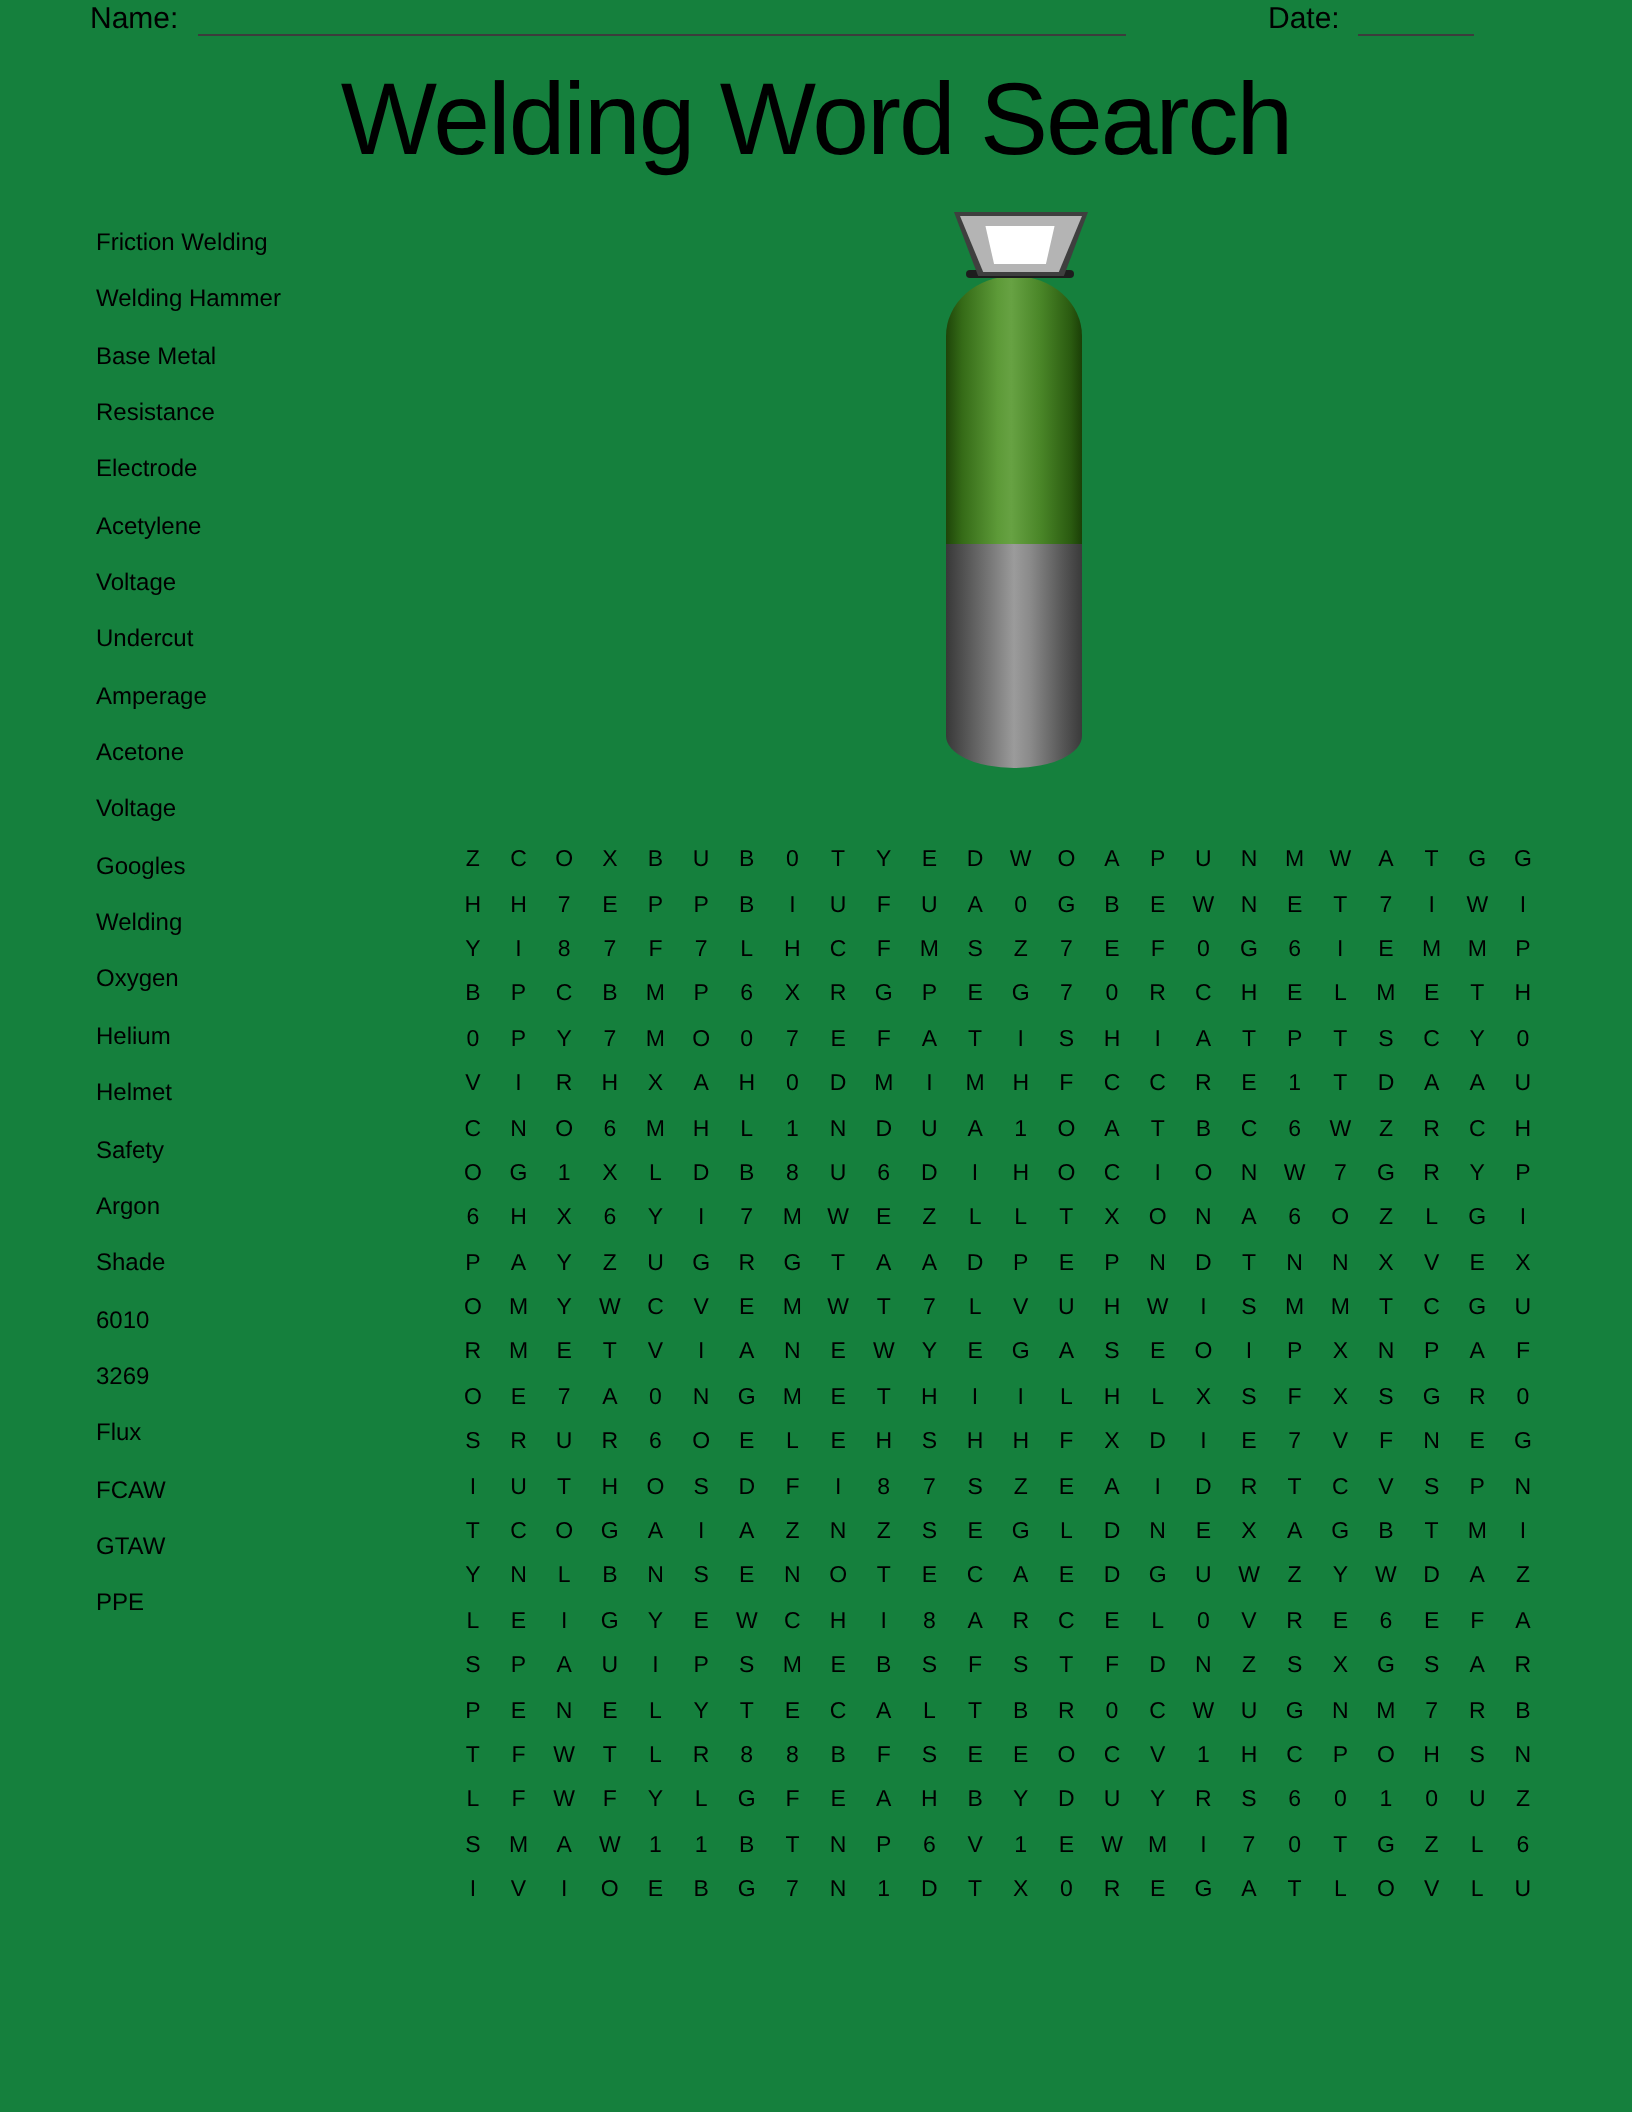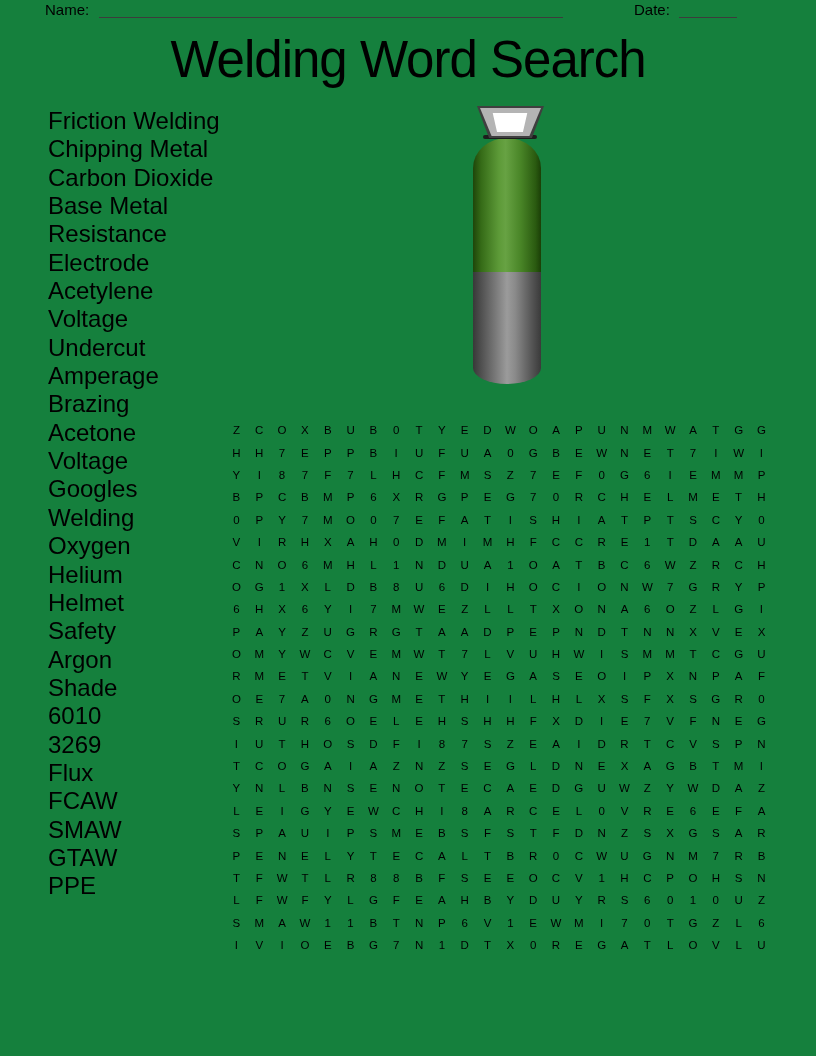--- a/index.html
+++ b/index.html
@@ -30,21 +30,21 @@
     font-weight: 400;
     letter-spacing: -1px;
     color: #000;
   }
 
   
   .words {
     position: absolute;
     left: 48px;
     top: 107px;
-    font-size: 24px;
+    font-size: 12px;
     line-height: 28.35px;
     color: #000;
   }
 
   
   .cyl-part { position: absolute; }
   .valve-outer {
     left: 477px; top: 106px; width: 67px; height: 32px;
     background: #3f3f3f;
     clip-path: polygon(0% 0%, 100% 0%, 82% 100%, 18% 100%);
@@ -103,45 +103,42 @@
 
   <span class="hdr-label lbl-name">Name:</span>
   <span class="fill-line line-name"></span>
   <span class="hdr-label lbl-date">Date:</span>
   <span class="fill-line line-date"></span>
 
   <h1 class="title">Welding Word Search</h1>
 
   <div class="words" id="word-list">
       <div>Friction Welding</div>
-      <div>Chipping Metal</div>
-      <div>Carbon Dioxide</div>
+      <div>Welding Hammer</div>
       <div>Base Metal</div>
       <div>Resistance</div>
       <div>Electrode</div>
       <div>Acetylene</div>
       <div>Voltage</div>
       <div>Undercut</div>
       <div>Amperage</div>
-      <div>Brazing</div>
       <div>Acetone</div>
       <div>Voltage</div>
       <div>Googles</div>
       <div>Welding</div>
       <div>Oxygen</div>
       <div>Helium</div>
       <div>Helmet</div>
       <div>Safety</div>
       <div>Argon</div>
       <div>Shade</div>
       <div>6010</div>
       <div>3269</div>
       <div>Flux</div>
       <div>FCAW</div>
-      <div>SMAW</div>
       <div>GTAW</div>
       <div>PPE</div>
     </div>
 
   <div>
     <div class="cyl-part body-green"></div>
     <div class="cyl-part body-gray"></div>
     <div class="cyl-part neck-ring"></div>
     <div class="cyl-part valve-outer"></div>
     <div class="cyl-part valve-inner"></div>

